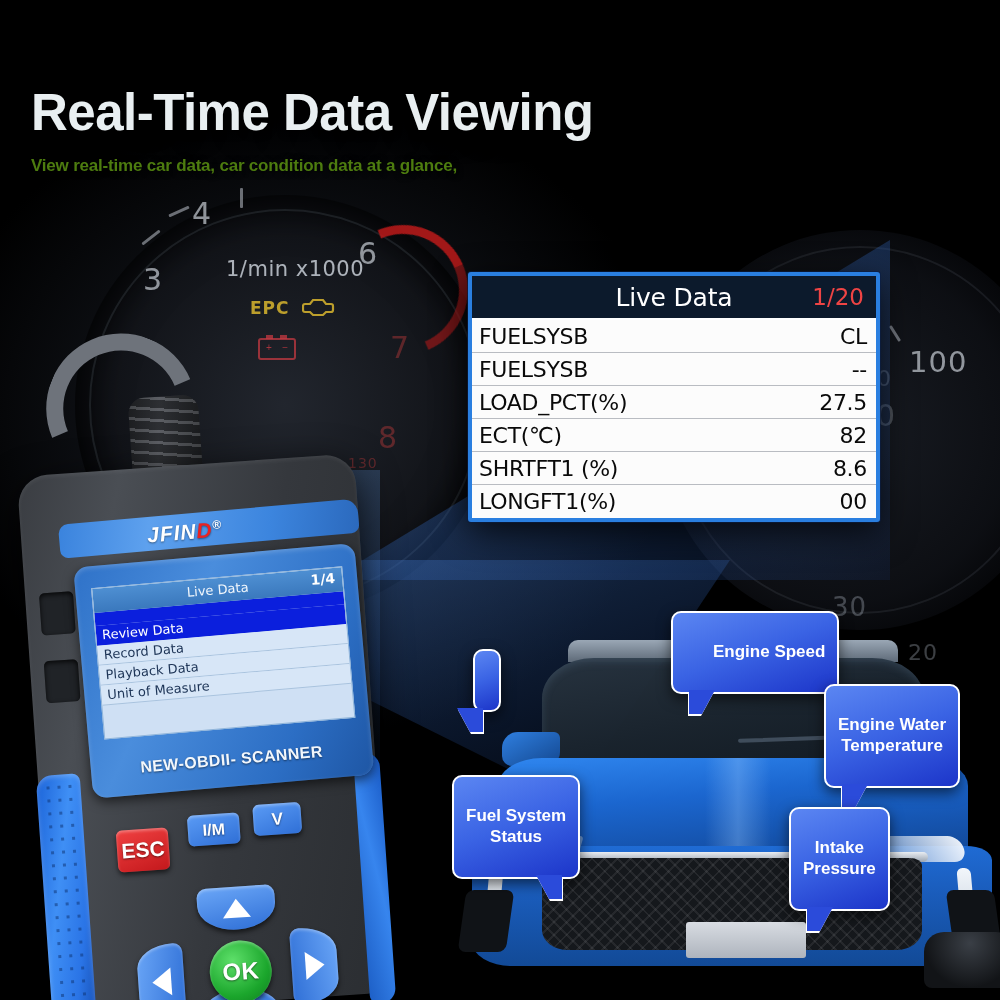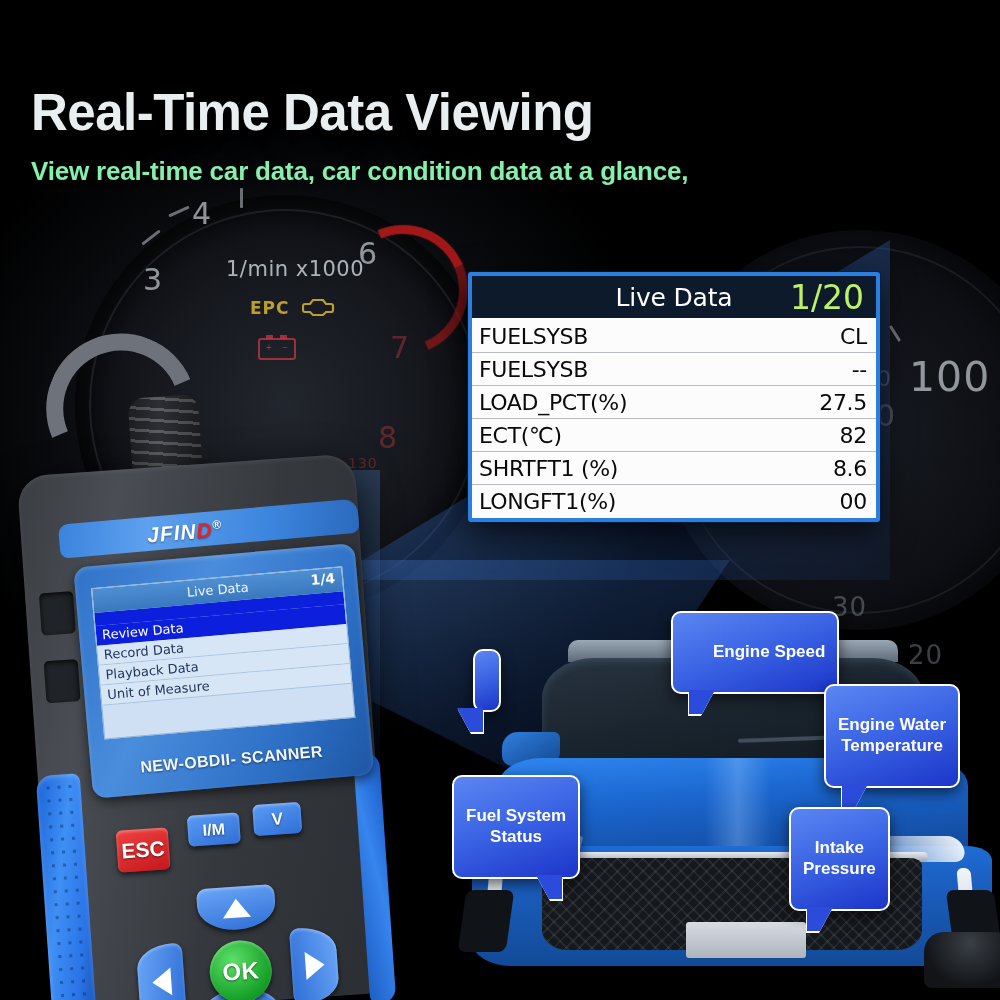--- a/index.html
+++ b/index.html
@@ -96,21 +96,21 @@
   .headline{
     font-family:"Liberation Sans", sans-serif;
     font-size:51px; font-weight:bold; color:#e9eff1;
     letter-spacing:-.5px; line-height:1.05;
     text-shadow:0 2px 9px rgba(0,0,0,.95), 0 0 30px rgba(0,0,0,.8);
     white-space:nowrap;
   }
   .subline{
     margin-top:14px;
     font-family:"Liberation Sans", sans-serif;
-    font-size:26px; font-weight:bold; color:#86efac;
+    font-size:17px; font-weight:bold; color:#4d7c0f;
     line-height:1.38; letter-spacing:-.2px;
     text-shadow:0 1px 7px rgba(0,0,0,.95);
     white-space:nowrap;
   }
 
   
   .cone{
     position:absolute; z-index:12;
     background:linear-gradient(118deg, rgba(92,150,228,.50) 0%, rgba(58,110,195,.40) 45%, rgba(32,70,150,.20) 100%);
   }
@@ -145,21 +145,21 @@
     display:flex; align-items:center; position:relative;
     border-bottom:2px solid #fff;
   }
   .panel-head-title{
     position:absolute; left:0; right:0; text-align:center;
     color:#fff; font-size:25px; font-weight:400;
     font-family:"DejaVu Sans", sans-serif; letter-spacing:-.2px;
   }
   .panel-head-page{
     position:absolute; right:12px;
-    color:#bef264; font-size:33px; font-weight:400;
+    color:#ef4444; font-size:23px; font-weight:400;
     font-family:"DejaVu Sans", sans-serif;
   }
   .panel-rows{ background:#fcfcfc; }
   .prow{
     height:33px; display:flex; align-items:center; justify-content:space-between;
     padding:0 9px 0 7px;
     border-bottom:1.5px solid #b9bcc2;
     font-family:"DejaVu Sans", sans-serif;
     font-size:22px; color:#0a0a0a; letter-spacing:-.3px;
   }
@@ -484,26 +484,26 @@
     <span class="batt-pm" style="right:6px;">−</span>
   </div>
 
   <div class="dial-num" style="left:143px; top:262px; font-size:30px;">3</div>
   <div class="dial-num" style="left:192px; top:196px; font-size:30px;">4</div>
   <div class="dial-num" style="left:358px; top:236px; font-size:30px;">6</div>
   <div class="dial-num red" style="left:390px; top:330px; font-size:30px;">7</div>
   <div class="dial-num red" style="left:378px; top:420px; font-size:30px;">8</div>
   <div class="dial-num red" style="left:348px; top:455px; font-size:14px;">130</div>
 
-  <div class="dial-num" style="left:909px; top:345px; font-size:41px;margin-top:8px;">100</div>
+  <div class="dial-num" style="left:909px; top:345px; font-size:29px;">100</div>
   <div class="dial-num dim" style="left:898px; top:365px; font-size:22px; opacity:0;"></div>
   <div class="dial-num dim" style="left:862px; top:366px; font-size:22px;">80</div>
   <div class="dial-num dim" style="left:856px; top:398px; font-size:30px;">70</div>
   <div class="dial-num dim" style="left:832px; top:592px; font-size:26px;">30</div>
-  <div class="dial-num dim" style="left:908px; top:640px; font-size:26px;">20</div>
+  <div class="dial-num dim" style="left:908px; top:640px; font-size:22px;">20</div>
 
   <div class="tick" style="left:140px; top:236px; width:22px; height:3px; transform:rotate(-38deg);"></div>
   <div class="tick" style="left:168px; top:210px; width:22px; height:3px; transform:rotate(-24deg);"></div>
   <div class="tick" style="left:240px; top:188px; width:3px;  height:20px;"></div>
   <div class="tick" style="left:886px; top:332px; width:18px; height:3px; transform:rotate(58deg);"></div>
   <div class="tick" style="left:862px; top:352px; width:18px; height:3px; transform:rotate(44deg);"></div>
   <div class="tick" style="left:848px; top:382px; width:18px; height:3px; transform:rotate(28deg);"></div>
 
   <div class="cone" id="cone-upper"></div>
   <div class="cone" id="cone-lower"></div>

